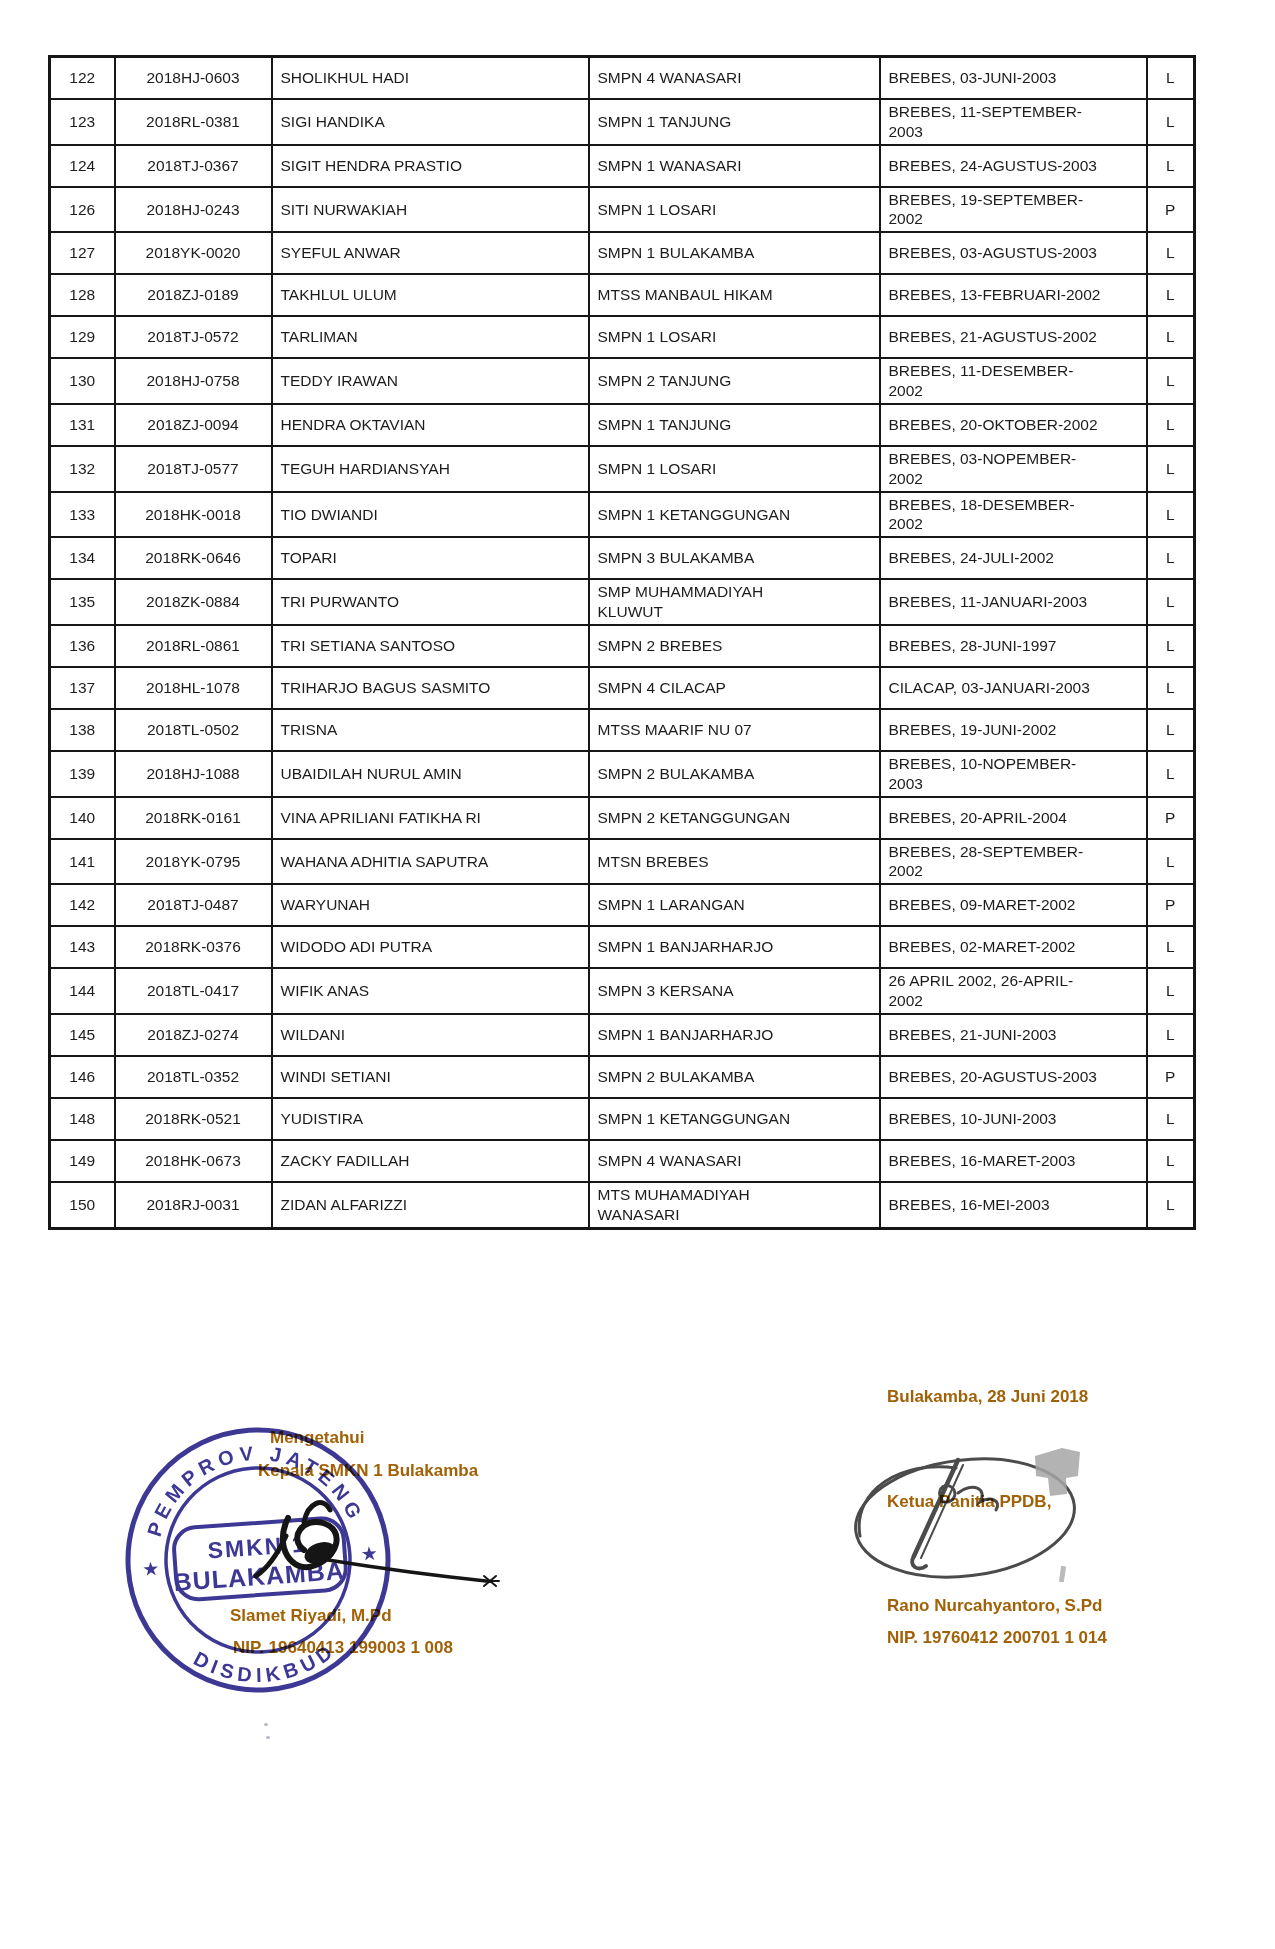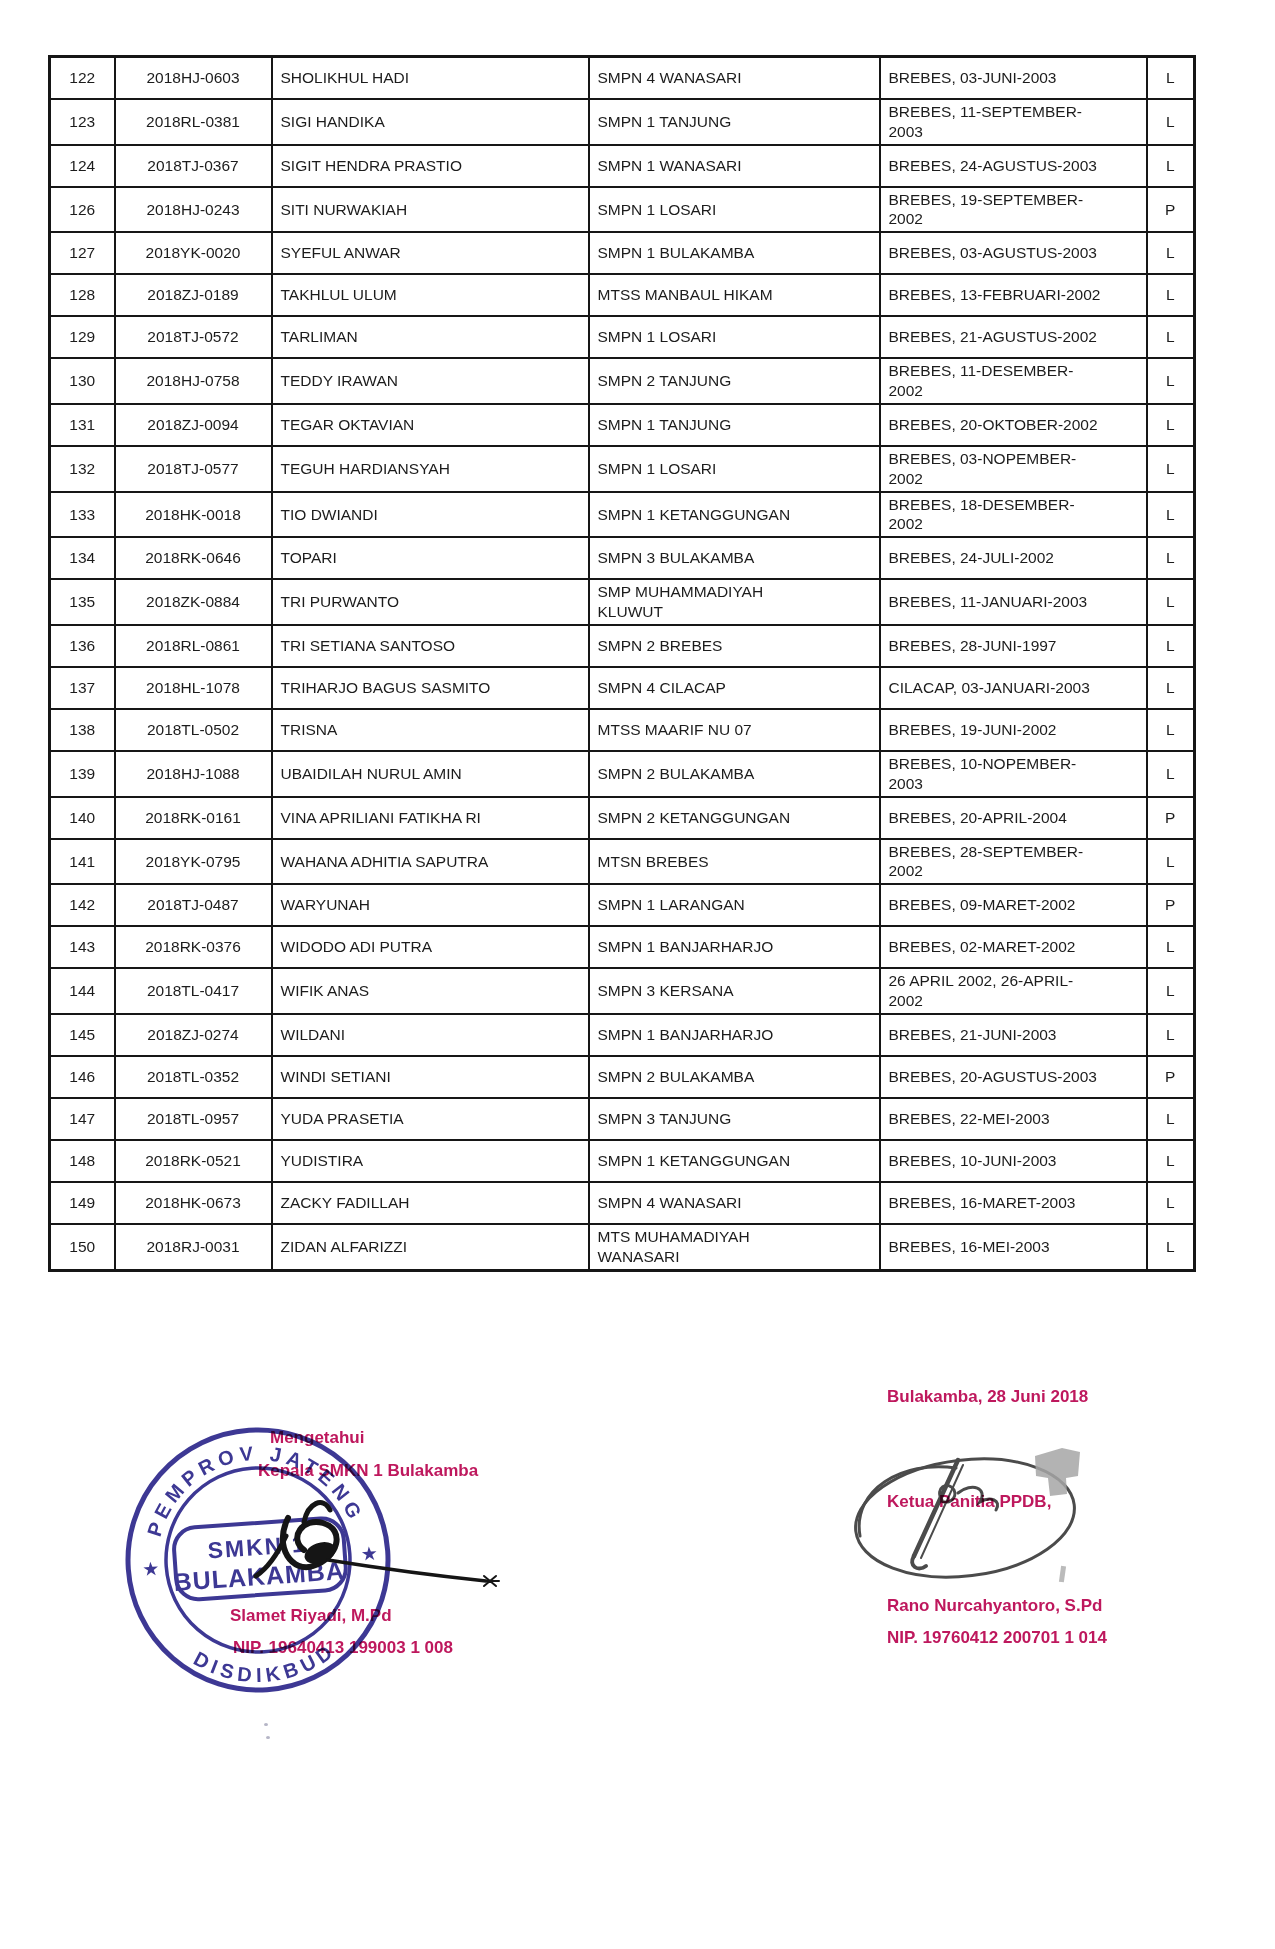--- a/index.html
+++ b/index.html
@@ -10,21 +10,21 @@
                table-layout:fixed;border:3px solid #161616;}
   table.roster td{border:2px solid #161616;font-size:15.5px;line-height:1.28;
                   padding:2px 8px;height:36px;vertical-align:middle;color:#1c1c1c;}
   td.col-no{text-align:center;padding:2px 2px;}
   td.col-id{text-align:center;padding:2px 2px;}
   td.col-name{text-align:left;}
   td.col-school{text-align:left;white-space:pre-line;}
   td.col-birth{text-align:left;white-space:pre-line;}
   td.col-gender{text-align:center;padding:2px 2px;}
   
-  .sig-text{position:absolute;font-size:17px;font-weight:700;color:#be185d;white-space:nowrap;}
+  .sig-text{position:absolute;font-size:17px;font-weight:700;color:#a16207;white-space:nowrap;}
   .centered{}
   svg.stamp{position:absolute;left:118px;top:1415px;mix-blend-mode:multiply;}
   svg.rsig{position:absolute;left:830px;top:1438px;mix-blend-mode:multiply;}
   .ink-dot{position:absolute;width:4px;height:3px;border-radius:50%;background:#8d8da8;opacity:.65;}
   svg text{font-family:"Liberation Sans", sans-serif;}
   .stamp-arc{font-size:20px;font-weight:700;letter-spacing:5px;}
   .stamp-inner1{font-size:23px;font-weight:700;letter-spacing:2px;}
   .stamp-inner2{font-size:25px;font-weight:700;letter-spacing:1px;}
   .stamp-star{font-size:19px;}
 </style>
@@ -106,21 +106,21 @@
           <td class="col-id">2018HJ-0758</td>
           <td class="col-name">TEDDY IRAWAN</td>
           <td class="col-school">SMPN 2 TANJUNG</td>
           <td class="col-birth">BREBES, 11-DESEMBER-
 2002</td>
           <td class="col-gender">L</td>
         </tr>
         <tr>
           <td class="col-no">131</td>
           <td class="col-id">2018ZJ-0094</td>
-          <td class="col-name">TEGAR OKTAVIAN</td>
+          <td class="col-name">HENDRA OKTAVIAN</td>
           <td class="col-school">SMPN 1 TANJUNG</td>
           <td class="col-birth">BREBES, 20-OKTOBER-2002</td>
           <td class="col-gender">L</td>
         </tr>
         <tr>
           <td class="col-no">132</td>
           <td class="col-id">2018TJ-0577</td>
           <td class="col-name">TEGUH HARDIANSYAH</td>
           <td class="col-school">SMPN 1 LOSARI</td>
           <td class="col-birth">BREBES, 03-NOPEMBER-
@@ -236,28 +236,20 @@
           <td class="col-birth">BREBES, 21-JUNI-2003</td>
           <td class="col-gender">L</td>
         </tr>
         <tr>
           <td class="col-no">146</td>
           <td class="col-id">2018TL-0352</td>
           <td class="col-name">WINDI SETIANI</td>
           <td class="col-school">SMPN 2 BULAKAMBA</td>
           <td class="col-birth">BREBES, 20-AGUSTUS-2003</td>
           <td class="col-gender">P</td>
-        </tr>
-        <tr>
-          <td class="col-no">147</td>
-          <td class="col-id">2018TL-0957</td>
-          <td class="col-name">YUDA PRASETIA</td>
-          <td class="col-school">SMPN 3 TANJUNG</td>
-          <td class="col-birth">BREBES, 22-MEI-2003</td>
-          <td class="col-gender">L</td>
         </tr>
         <tr>
           <td class="col-no">148</td>
           <td class="col-id">2018RK-0521</td>
           <td class="col-name">YUDISTIRA</td>
           <td class="col-school">SMPN 1 KETANGGUNGAN</td>
           <td class="col-birth">BREBES, 10-JUNI-2003</td>
           <td class="col-gender">L</td>
         </tr>
         <tr>

